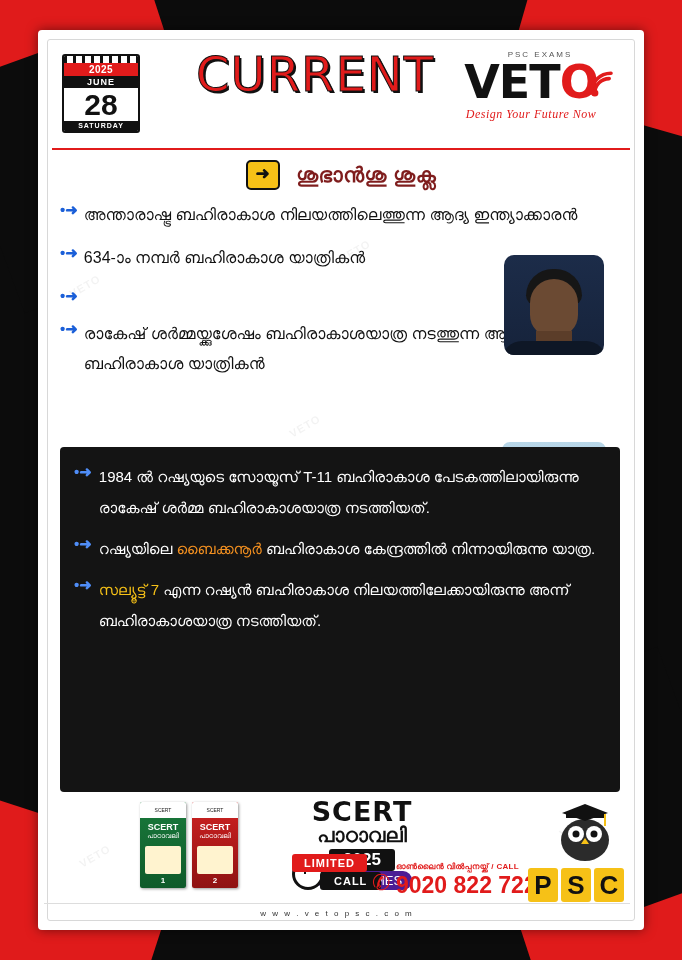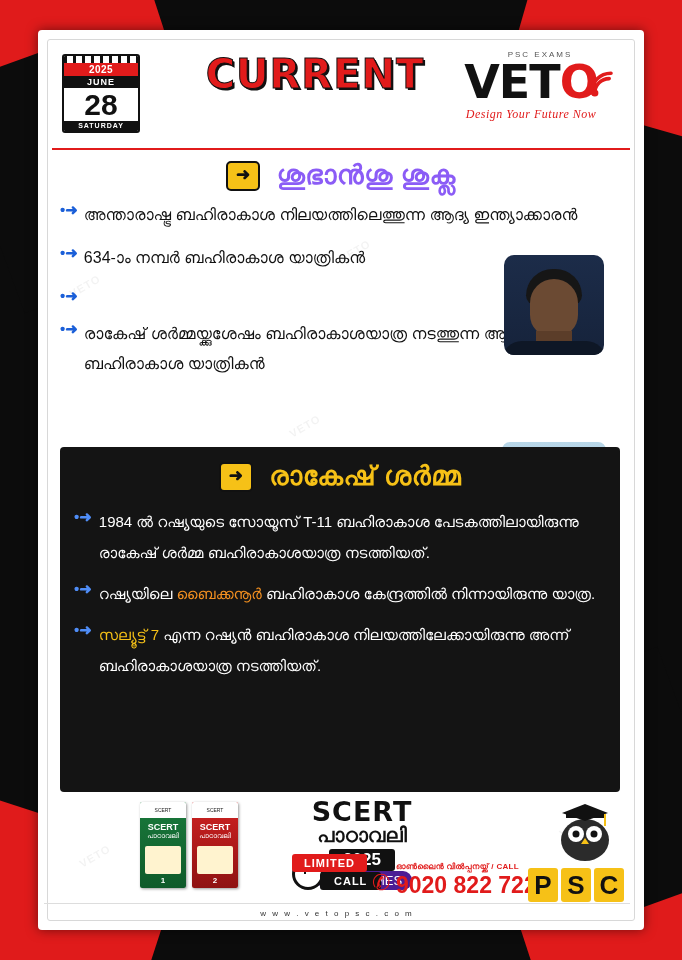--- a/index.html
+++ b/index.html
@@ -41,21 +41,21 @@
   }
   .cal .rings{height:7px;background:repeating-linear-gradient(90deg,#111 0 3px,#fff 3px 9px);}
   .cal .yr{background:#e11b1b;color:#fff;font-size:10px;padding:1px 0;letter-spacing:.5px;}
   .cal .mo{background:#111;color:#fff;font-size:9px;padding:1px 0;letter-spacing:1px;}
   .cal .day{font-size:30px;line-height:32px;color:#111;padding:1px 0 0;}
   .cal .wd{background:#111;color:#fff;font-size:7px;letter-spacing:1px;padding:1px 0 2px;}
 
   .title-block{position:absolute;left:118px;top:10px;width:290px;text-align:center;}
   .title-main{
     font-family:"DejaVu Sans", sans-serif;
-    font-weight:bold;font-size:40px;line-height:40px;
+    font-weight:normal;font-size:48px;line-height:40px;
     color:#e11b1b;letter-spacing:1px;
     -webkit-text-stroke:1px #111;
     text-shadow:2px 2px 0 #111;
   }
   .title-sub{
     font-family:"DejaVu Sans", sans-serif;
     font-weight:bold;font-size:34px;line-height:36px;color:#111;letter-spacing:1px;
   }
 
   .brand{position:absolute;right:4px;top:6px;width:190px;text-align:center;}
@@ -79,21 +79,21 @@
     font-family:"Liberation Sans", sans-serif;
   }
   .arrow-box{
     display:inline-block;vertical-align:middle;
     width:30px;height:26px;border:2px solid #111;border-radius:5px;
     background:#f6c117;color:#111;font-size:17px;line-height:24px;text-align:center;font-weight:bold;
     margin-right:12px;
   }
   .sec-title .txt{
     display:inline-block;vertical-align:middle;
-    font-size:27px;font-weight:bold;color:#8b5cf6;letter-spacing:.5px;
+    font-size:21px;font-weight:bold;color:#7f1d1d;letter-spacing:.5px;
   }
 
   
   .bullets{position:absolute;left:22px;top:170px;width:560px;}
   .bl{display:flex;margin-bottom:13px;}
   .bl .dot{
     flex:0 0 auto;color:#1b5fd8;font-size:15px;line-height:20px;margin-right:6px;font-weight:bold;
   }
   .bl .bt{font-size:16px;line-height:30px;color:#111;}
 
@@ -263,24 +263,20 @@
       <div class="face f2">
         <div class="helmet"></div>
           <div class="skin"></div>
           <div class="hair"></div>
           <div class="neck"></div>
       </div>
     </div>
   </div>
 
   <div class="panel">
-    <div class="panel-title">
-      <span class="arrow-box">➜</span>
-      <span class="txt">രാകേഷ് ശർമ്മ</span>
-    </div>
     <div class="bullets2">
       <div class="p-bl">
         <span class="dot">•➜</span>
         <span class="bt"><span>1984 ൽ റഷ്യയുടെ സോയൂസ് T-11 ബഹിരാകാശ പേടകത്തിലായിരുന്നു രാകേഷ് ശർമ്മ ബഹിരാകാശയാത്ര നടത്തിയത്.</span></span>
       </div>
       <div class="p-bl">
         <span class="dot">•➜</span>
         <span class="bt"><span>റഷ്യയിലെ </span><span class="hl-o">ബൈക്കനൂർ</span><span> ബഹിരാകാശ കേന്ദ്രത്തിൽ നിന്നായിരുന്നു യാത്ര.</span></span>
       </div>
       <div class="p-bl">

